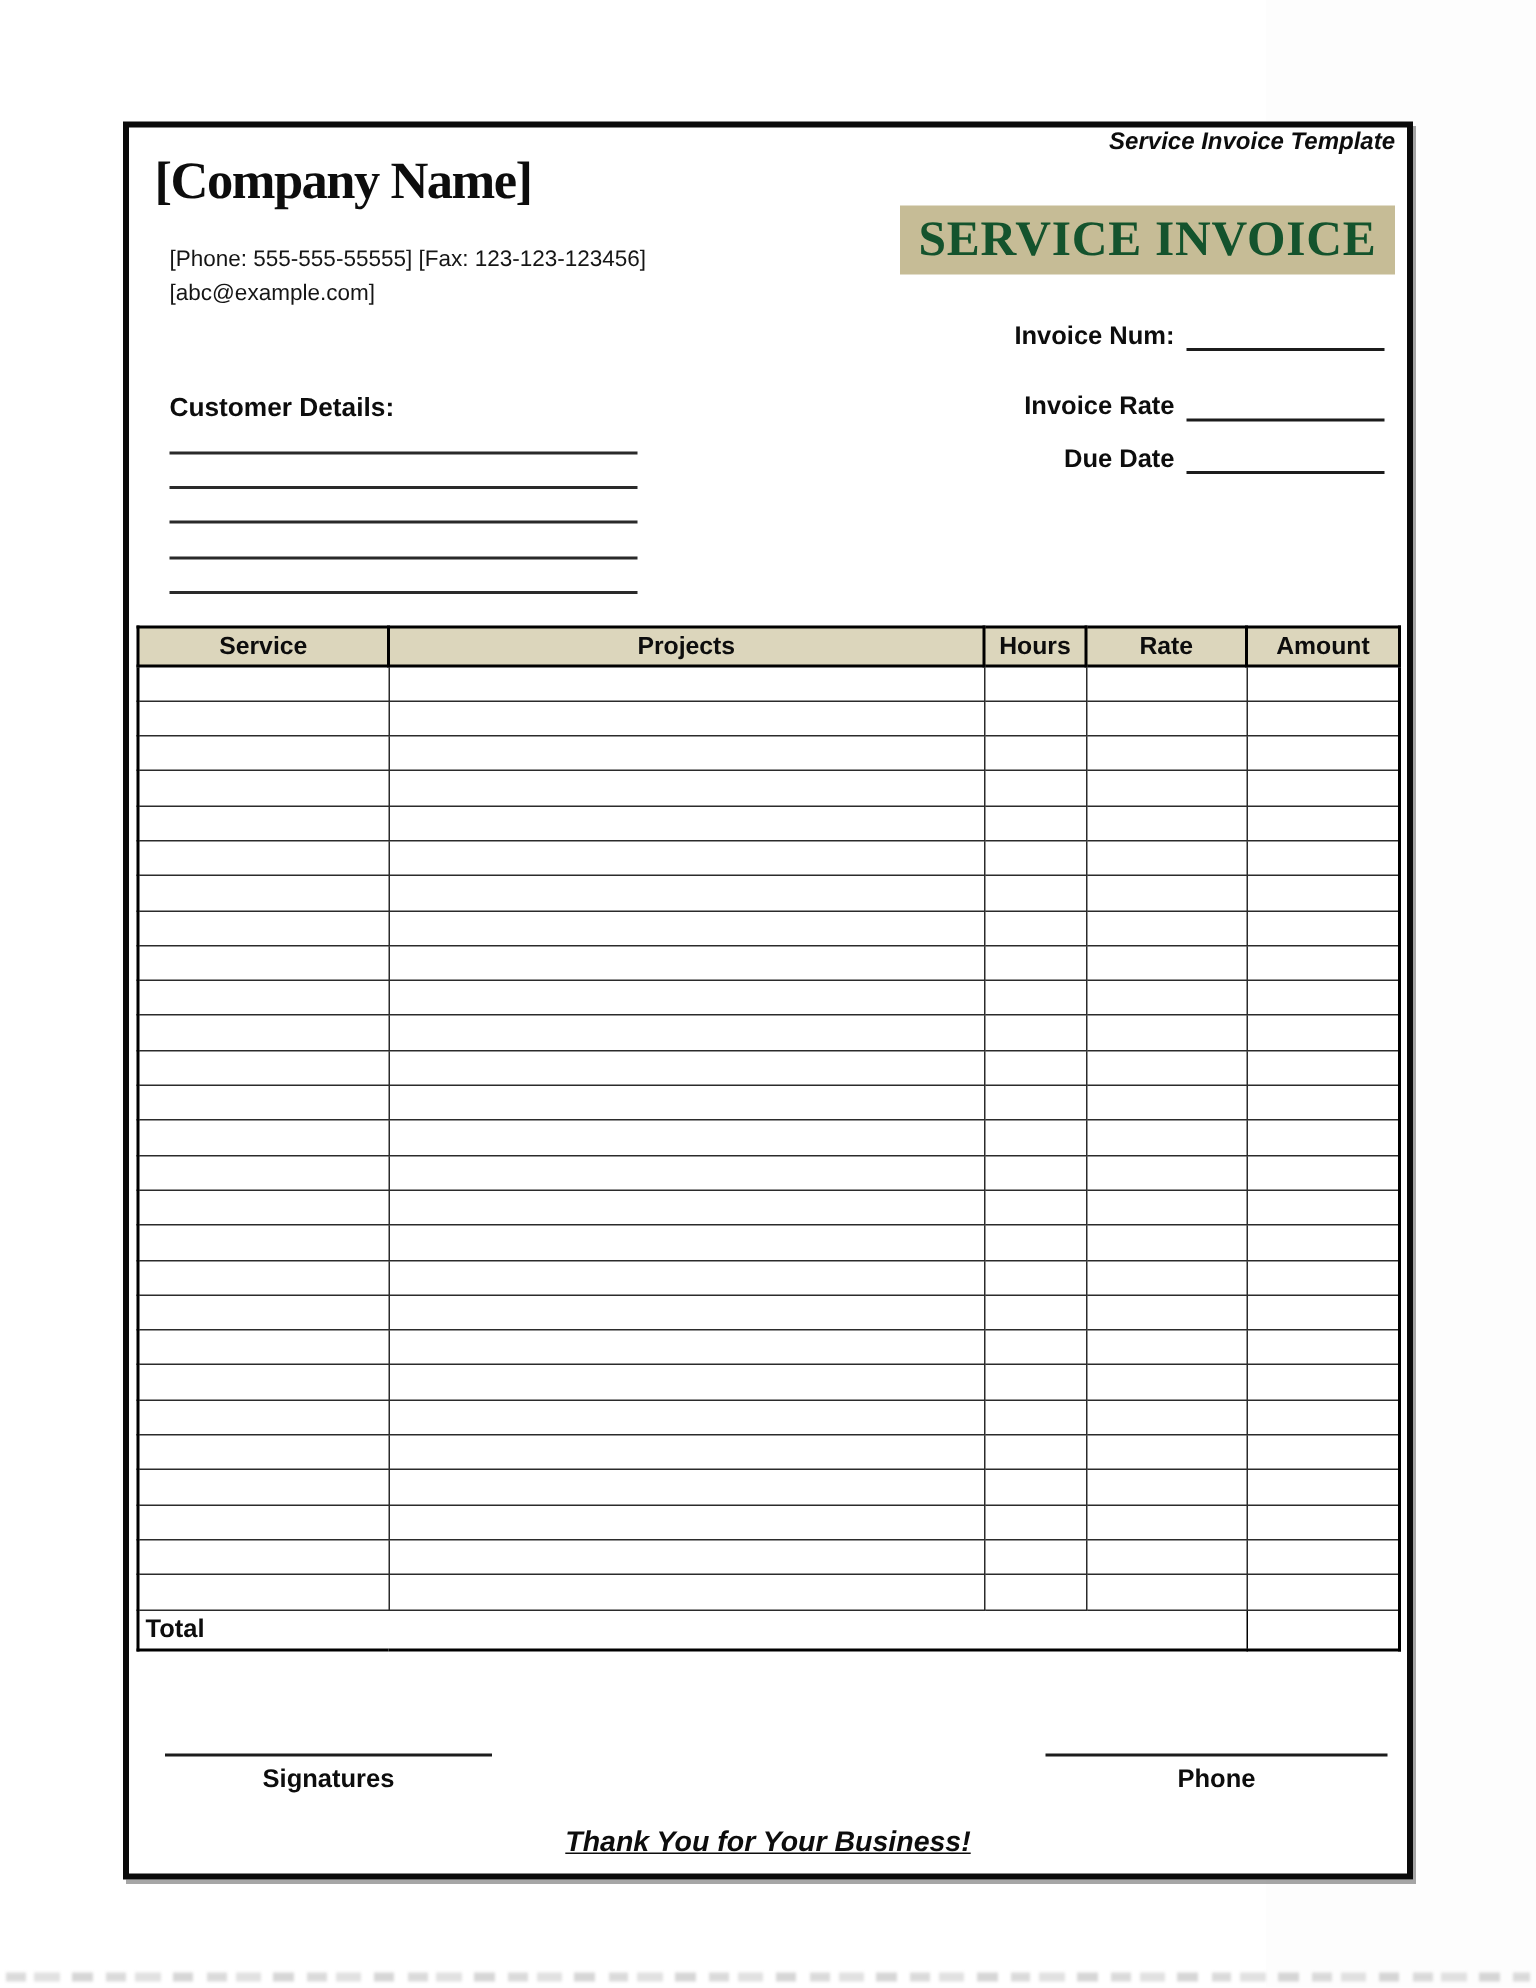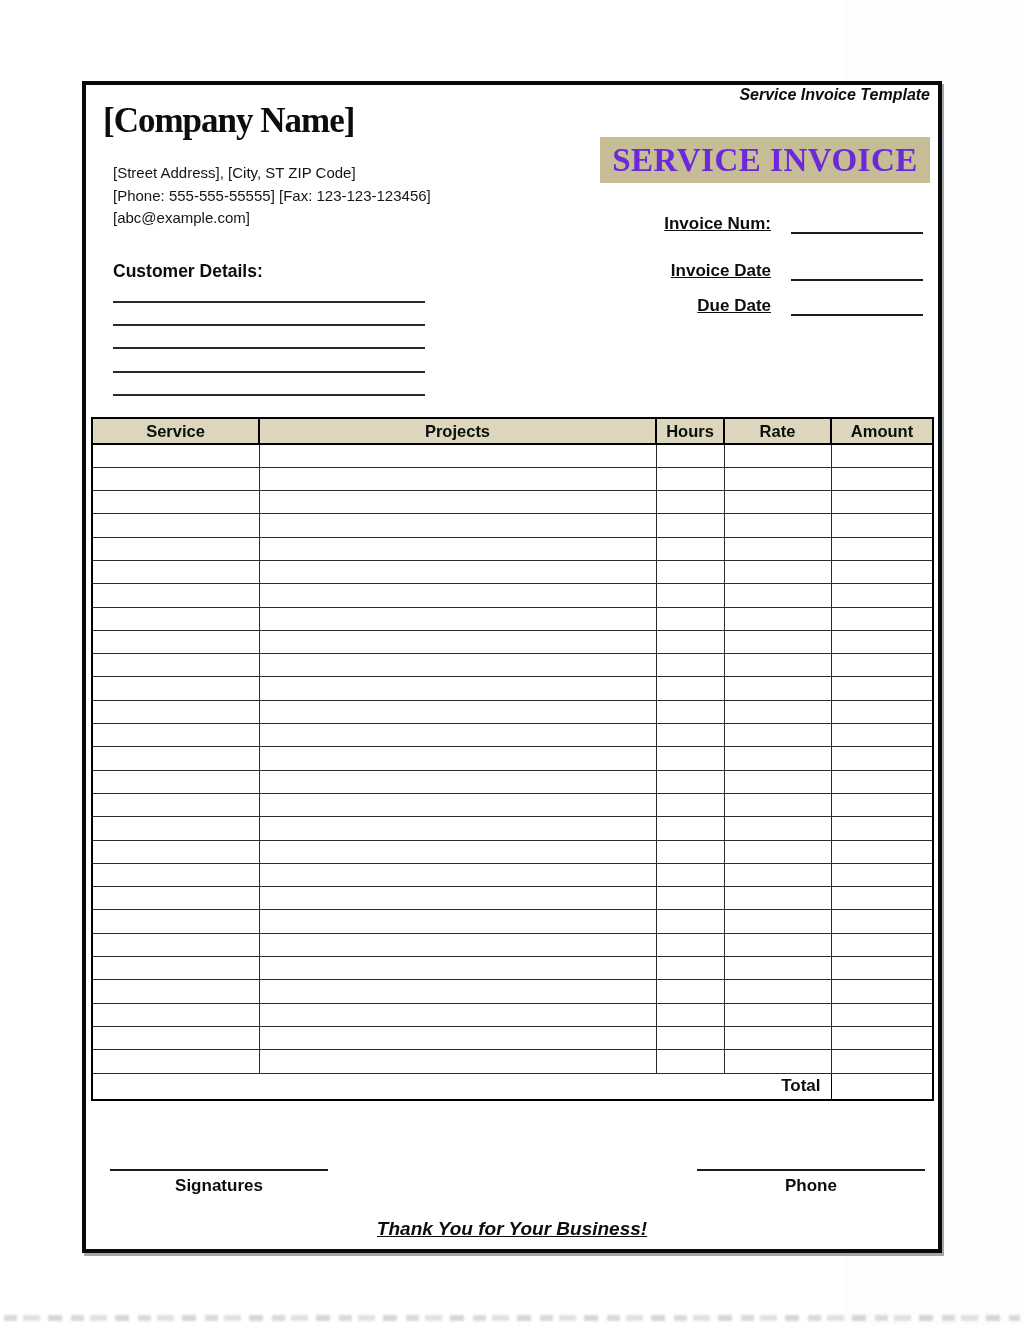--- a/index.html
+++ b/index.html
@@ -17,40 +17,40 @@
   .template-label { top:1px; right:8px; font-size:16px; font-weight:bold; font-style:italic; }
 
   .company-name { left:17px; top:16px; font-family:"Liberation Serif", serif;
                   font-weight:bold; font-size:35px; letter-spacing:-1px; }
 
   .address-block { left:27px; top:77px; font-size:15px; line-height:22.5px; color:#151515; }
 
   .service-invoice-box { left:514px; top:52px; width:330px; height:46px;
        background:var(--accent-tan, #c6bc96); text-align:center; line-height:46px;
        font-family:"Liberation Serif", serif; font-weight:bold; font-size:33px;
-       letter-spacing:0.5px; color:#6d28d9; }
-
-  .meta-field { right:15px; height:24px; display:flex; align-items:flex-end; gap:20px;text-decoration:underline; }
+       letter-spacing:0.5px; color:#14532d; }
+
+  .meta-field { right:15px; height:24px; display:flex; align-items:flex-end; gap:8px; }
   .meta-field .label { font-size:17px; font-weight:bold; white-space:nowrap; }
   .meta-line { width:132px; height:20px; border-bottom:2px solid #1c1c1c; }
   #meta-1 { top:125px; } #meta-2 { top:172px; } #meta-3 { top:207px;margin-left:16px; }
 
   .customer-label { left:27px; top:176px; font-size:17.5px; font-weight:bold; }
   .cust-line { position:absolute; left:27px; width:312px; height:20px;
                border-bottom:2px solid #2a2a2a; }
 
   
   .inv-table { position:absolute; left:5px; top:332px; border-collapse:collapse;
                table-layout:fixed; width:841px; border:2px solid #000; }
   .inv-table th { background:var(--header-tan, #dcd6bc); border:2px solid #000;
                   font-size:16.5px; font-weight:bold; height:26px; padding:0; }
   .inv-table td { border:1px solid #2b2b2b; height:23.3px; padding:0 4px;
                   font-size:14px; background:#fff; }
   .inv-table tr.total-row td { height:27px; border:1.5px solid #000; }
-  .inv-table td.total-label { text-align:right; font-size:17px; font-weight:bold;
+  .inv-table td.total-label { text-align:left; font-size:17px; font-weight:bold;
                               padding-right:10px; }
 
   
   .sig-line  { left:24px;  top:1084px; width:218px; border-top:2px solid #1c1c1c; height:0; }
   .date-line { left:611px; top:1084px; width:228px; border-top:2px solid #1c1c1c; height:0; }
   .sig-label  { left:24px;  top:1091px; width:218px; text-align:center;
                 font-size:17px; font-weight:bold; }
   .date-label { left:611px; top:1091px; width:228px; text-align:center;
                 font-size:17px; font-weight:bold; }
   .thank-you { left:0; top:1133px; width:100%; text-align:center;
@@ -67,33 +67,32 @@
 <body>
 
 <div id="canvas">
   <div class="page">
 
     <div class="abs template-label">Service Invoice Template</div>
 
     <div class="abs company-name">[Company Name]</div>
 
     <div class="abs address-block">
-      <div>[Street Address], [City, ST ZIP Code]</div>
       <div>[Phone: 555-555-55555] [Fax: 123-123-123456]</div>
       <div>[abc@example.com]</div>
     </div>
 
     <div class="abs service-invoice-box">SERVICE INVOICE</div>
 
     <div class="abs meta-field" id="meta-1">
       <span class="label">Invoice Num:</span>
       <span class="meta-line"></span>
     </div>
     <div class="abs meta-field" id="meta-2">
-      <span class="label">Invoice Date</span>
+      <span class="label">Invoice Rate</span>
       <span class="meta-line"></span>
     </div>
     <div class="abs meta-field" id="meta-3">
       <span class="label">Due Date</span>
       <span class="meta-line"></span>
     </div>
 
     <div class="abs customer-label">Customer Details:</div>
     <div id="customer-lines">
         <div class="cust-line" style="top: 198px;"></div>

